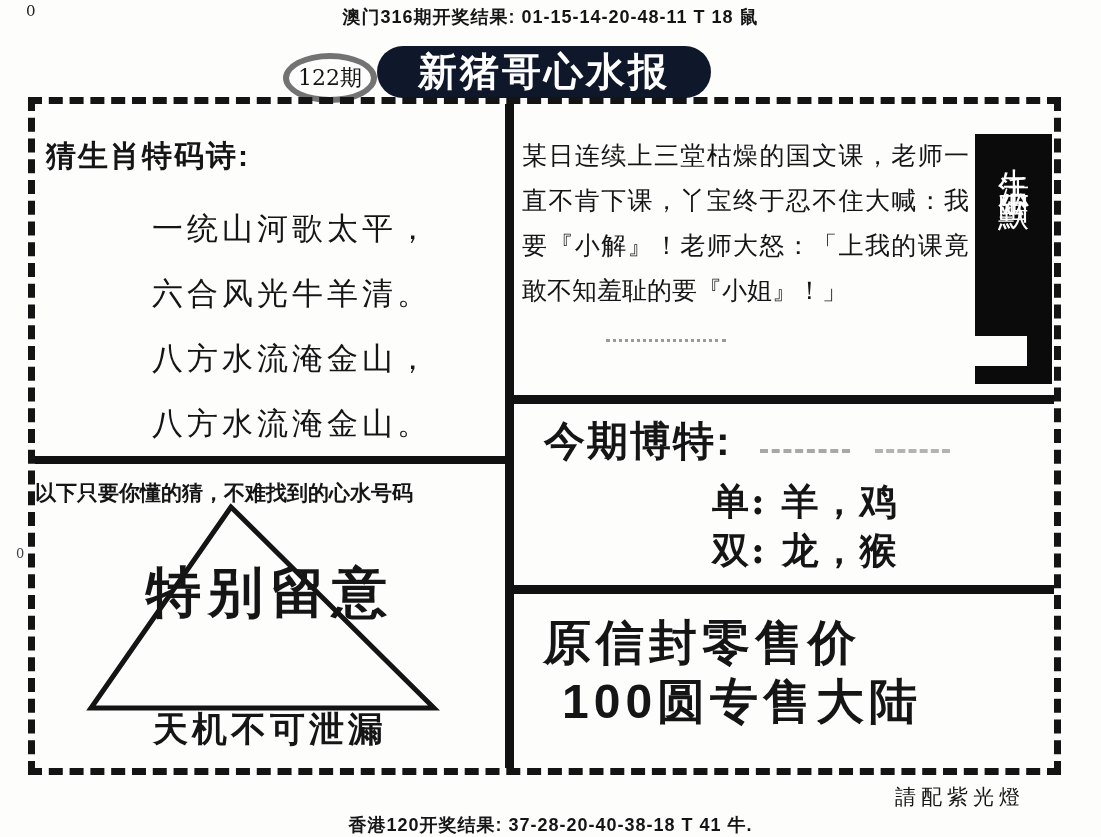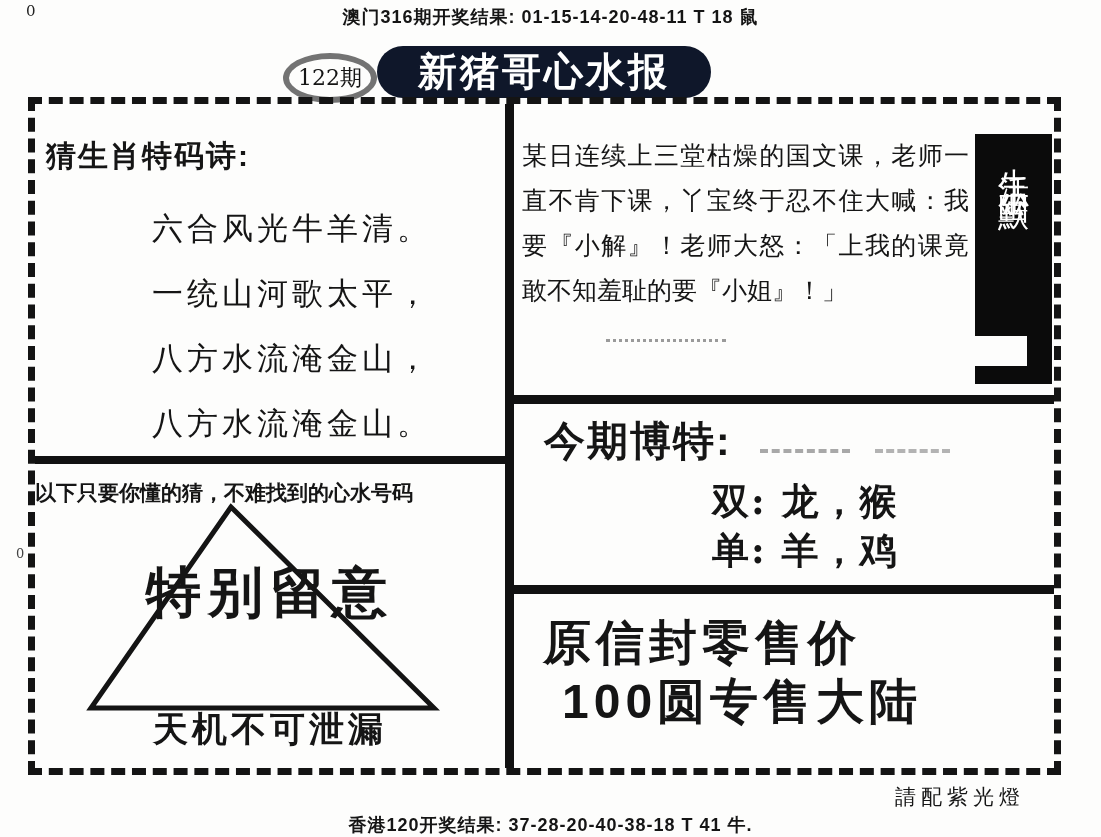--- a/index.html
+++ b/index.html
@@ -85,22 +85,22 @@
   <div class="abs macau-line hei">澳门316期开奖结果: 01-15-14-20-48-11 T 18 鼠</div>
 
   <div class="abs issue-oval">122期</div>
   <div class="abs title-pill">新猪哥心水报</div>
 
   <div class="abs main-box"></div>
   <div class="abs v-divider"></div>
 
   <div class="abs poem-title hei">猜生肖特码诗:</div>
   <div class="abs poem kai">
+    <div>一统山河歌太平，</div>
     <div>六合风光牛羊清。</div>
-    <div>一统山河歌太平，</div>
     <div>八方水流淹金山，</div>
     <div>八方水流淹金山。</div>
   </div>
   <div class="abs left-divider"></div>
   <div class="abs hint-caption">以下只要你懂的猜，不难找到的心水号码</div>
 
   <svg class="abs triangle-svg" width="355" height="212" viewBox="0 0 355 212">
     <polygon points="146,4 6,205 349,205" fill="none" stroke="#141414" stroke-width="5"></polygon>
   </svg>
   <div class="abs attention-title hei">特别留意</div>
@@ -112,22 +112,22 @@
   <div class="abs humor-box">
     <div class="humor-label kai">生活小幽默</div>
     <div class="humor-notch"></div>
   </div>
 
   <div class="abs right-divider1"></div>
   <div class="abs bote-title hei">今期博特:</div>
   <div class="abs bote-faded1"></div>
   <div class="abs bote-faded2"></div>
   <div class="abs bote-rows">
+    <div>单: 羊，鸡</div>
     <div>双: 龙，猴</div>
-    <div>单: 羊，鸡</div>
   </div>
 
   <div class="abs right-divider2"></div>
   <div class="abs price1 hei">原信封零售价</div>
   <div class="abs price2 hei">100圆专售大陆</div>
 
   <div class="abs uv-note">請配紫光燈</div>
   <div class="abs hk-line hei">香港120开奖结果: 37-28-20-40-38-18 T 41 牛.</div>
 
 </div>

